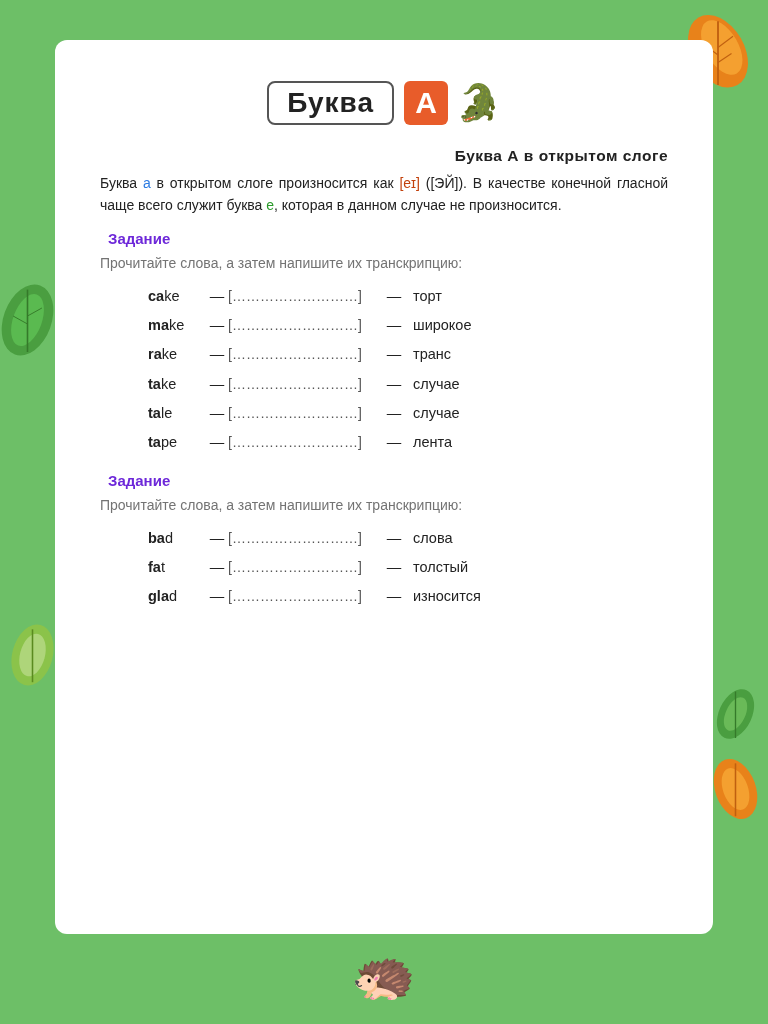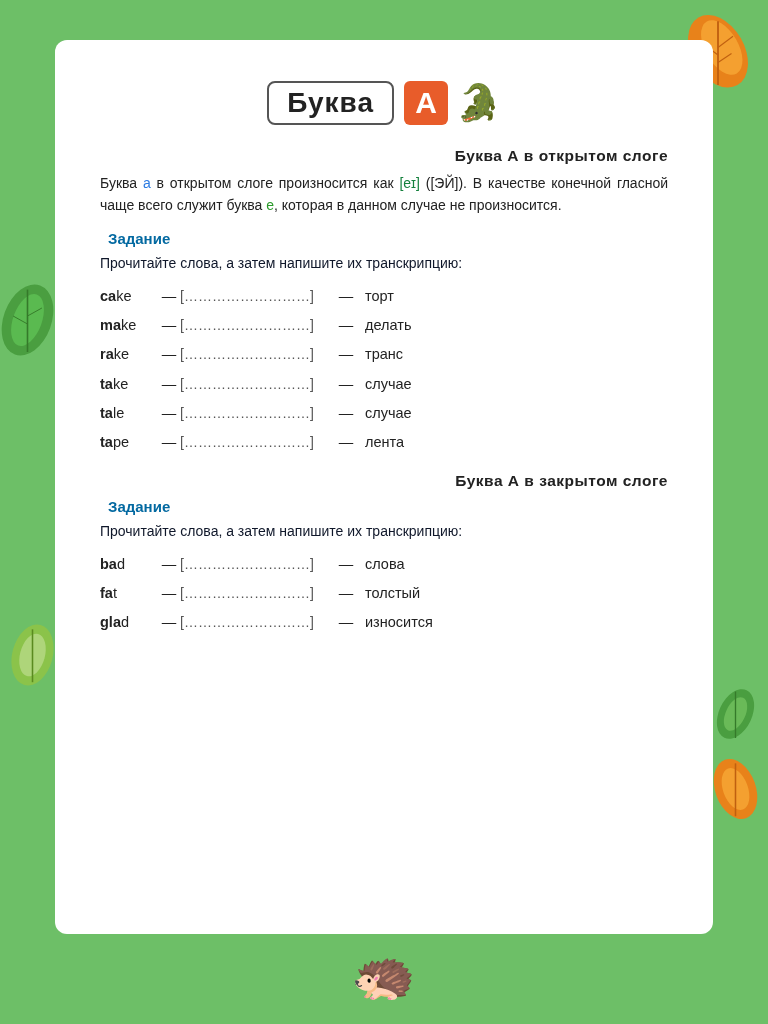--- a/index.html
+++ b/index.html
@@ -124,42 +124,43 @@
       color: #2a7ae2;
       font-weight: normal;
     }
 
     .letter-highlight-green {
       color: #2a9a2a;
       font-weight: normal;
     }
 
     .phonetic-blue {
-      color: #15803d;
+      color: #c2410c;
     }
 
     .task-title {
       font-size: 15px;
       font-weight: 900;
-      color: #0369a1;
+      color: #6d28d9;
       margin-bottom: 6px;
       margin-left: 8px;
     }
 
     .task-text {
       font-size: 14px;
-      color: #0f172a;
+      color: #737373;
       text-align: justify;
       line-height: 1.55;
       margin-bottom: 10px;
     }
 
     .word-table {
       width: 100%;
       margin-bottom: 18px;
+      margin-left: 48px;
     }
 
     .word-row {
       display: flex;
       align-items: baseline;
       margin-bottom: 6px;
       font-size: 14.5px;
       color: #222;
       line-height: 1.6;
     }
@@ -266,21 +267,21 @@
       <span class="bracket-col">[………………………]</span>
       <span class="dash-col">—</span>
       <span class="meaning-col">торт</span>
     </div>
 
     <div class="word-row">
       <span class="word-col"><b>ma</b>ke</span>
       <span class="dash-col">—</span>
       <span class="bracket-col">[………………………]</span>
       <span class="dash-col">—</span>
-      <span class="meaning-col">делать</span>
+      <span class="meaning-col">широкое</span>
     </div>
 
     <div class="word-row">
       <span class="word-col"><b>ra</b>ke</span>
       <span class="dash-col">—</span>
       <span class="bracket-col">[………………………]</span>
       <span class="dash-col">—</span>
       <span class="meaning-col">транс</span>
     </div>
 
@@ -302,21 +303,20 @@
 
     <div class="word-row">
       <span class="word-col"><b>ta</b>pe</span>
       <span class="dash-col">—</span>
       <span class="bracket-col">[………………………]</span>
       <span class="dash-col">—</span>
       <span class="meaning-col">лента</span>
     </div>
   </div>
 
-  <div class="section-title">Буква А в закрытом слоге</div>
 
 
   <div class="task-title">Задание</div>
   <p class="task-text">Прочитайте слова, а затем напишите их транс­крипцию:</p>
 
   <div class="word-table">
 
     <div class="word-row">
       <span class="word-col"><b>ba</b>d</span>
       <span class="dash-col">—</span>

